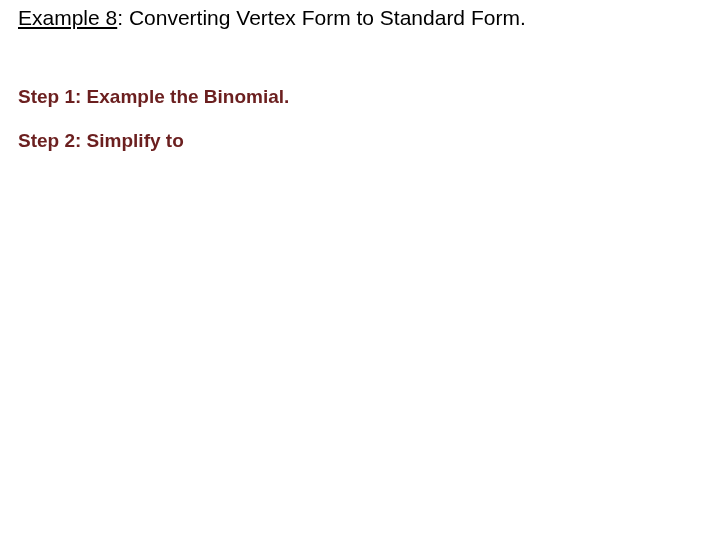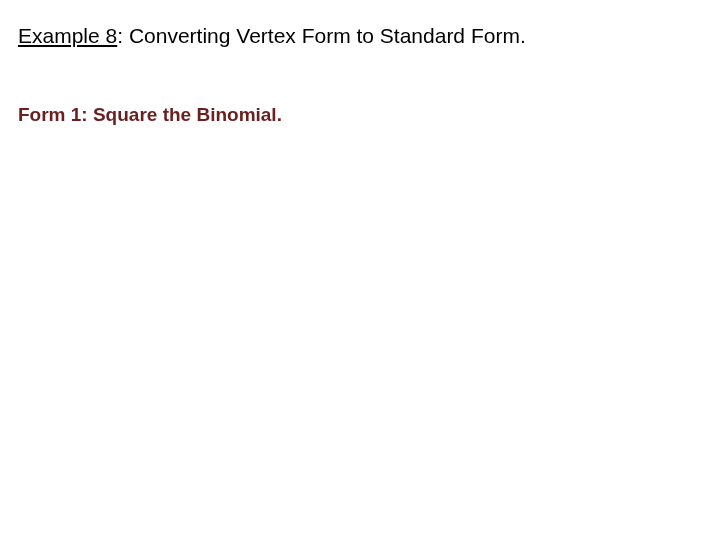--- a/index.html
+++ b/index.html
@@ -5,21 +5,21 @@
   body {
     margin: 0;
     padding: 0;
     width: 720px;
     height: 540px;
     font-family: Arial, Helvetica, sans-serif;
     background: #fff;
     color: #000;
   }
   .page {
-    padding: 24px 18px;
+    padding: 6px 18px;
   }
   .title {
     font-size: 21px;
     color: #000;
   }
   .title .underlined {
     text-decoration: underline;
   }
   .step {
     font-weight: bold;
@@ -45,16 +45,17 @@
   }
 </style>
 </head>
 <body>
 
 <div class="page">
   <div class="title">
     <span class="underlined">Example 8</span><span>: Converting Vertex Form to Standard Form.</span>
   </div>
 
-  <div class="step">Form 1:  Square the Binomial.</div>
+  <div class="step">Step 1:  Example the Binomial.</div>
 
 
+  <div class="step step2">Step 2:  Simplify to</div>
 </div>
 
 </body></html>

